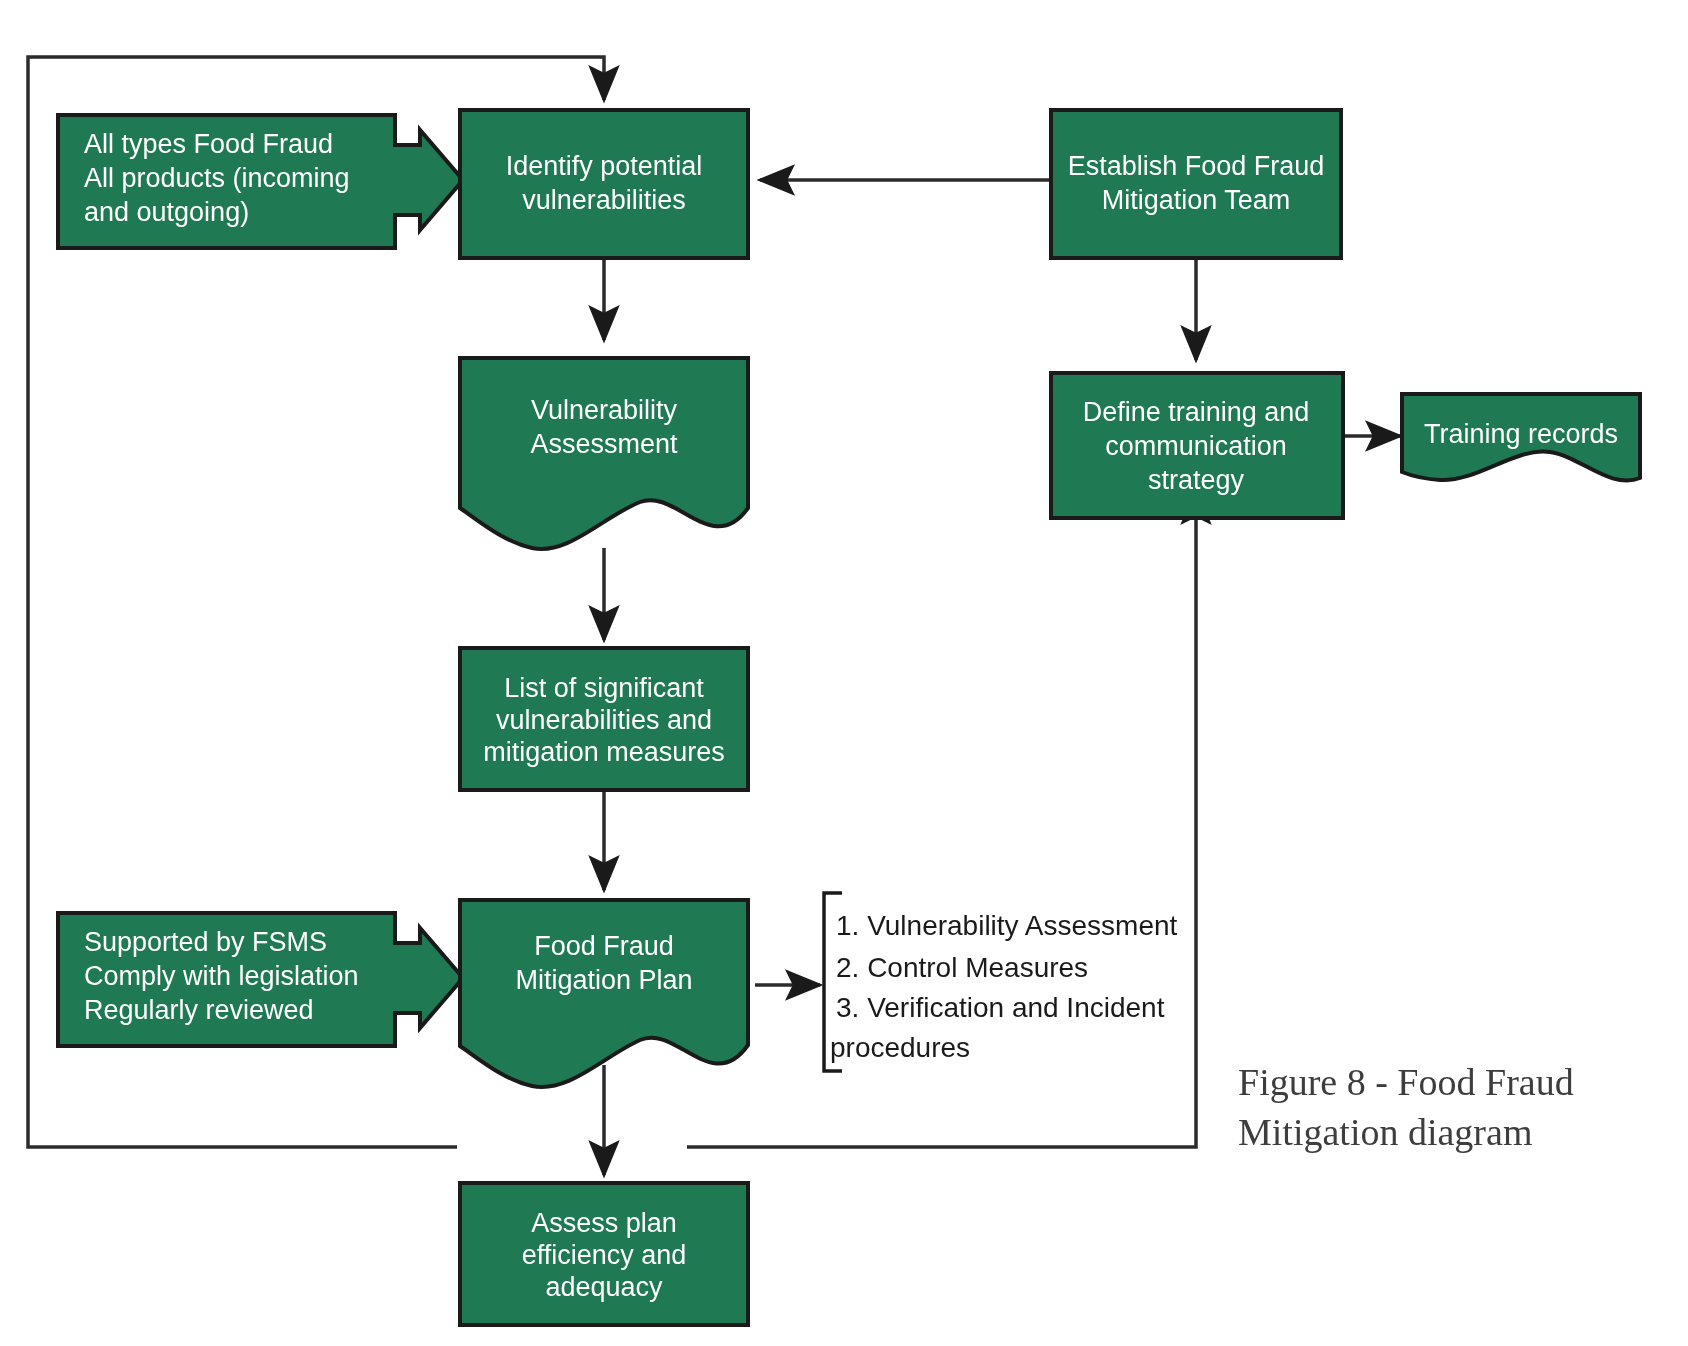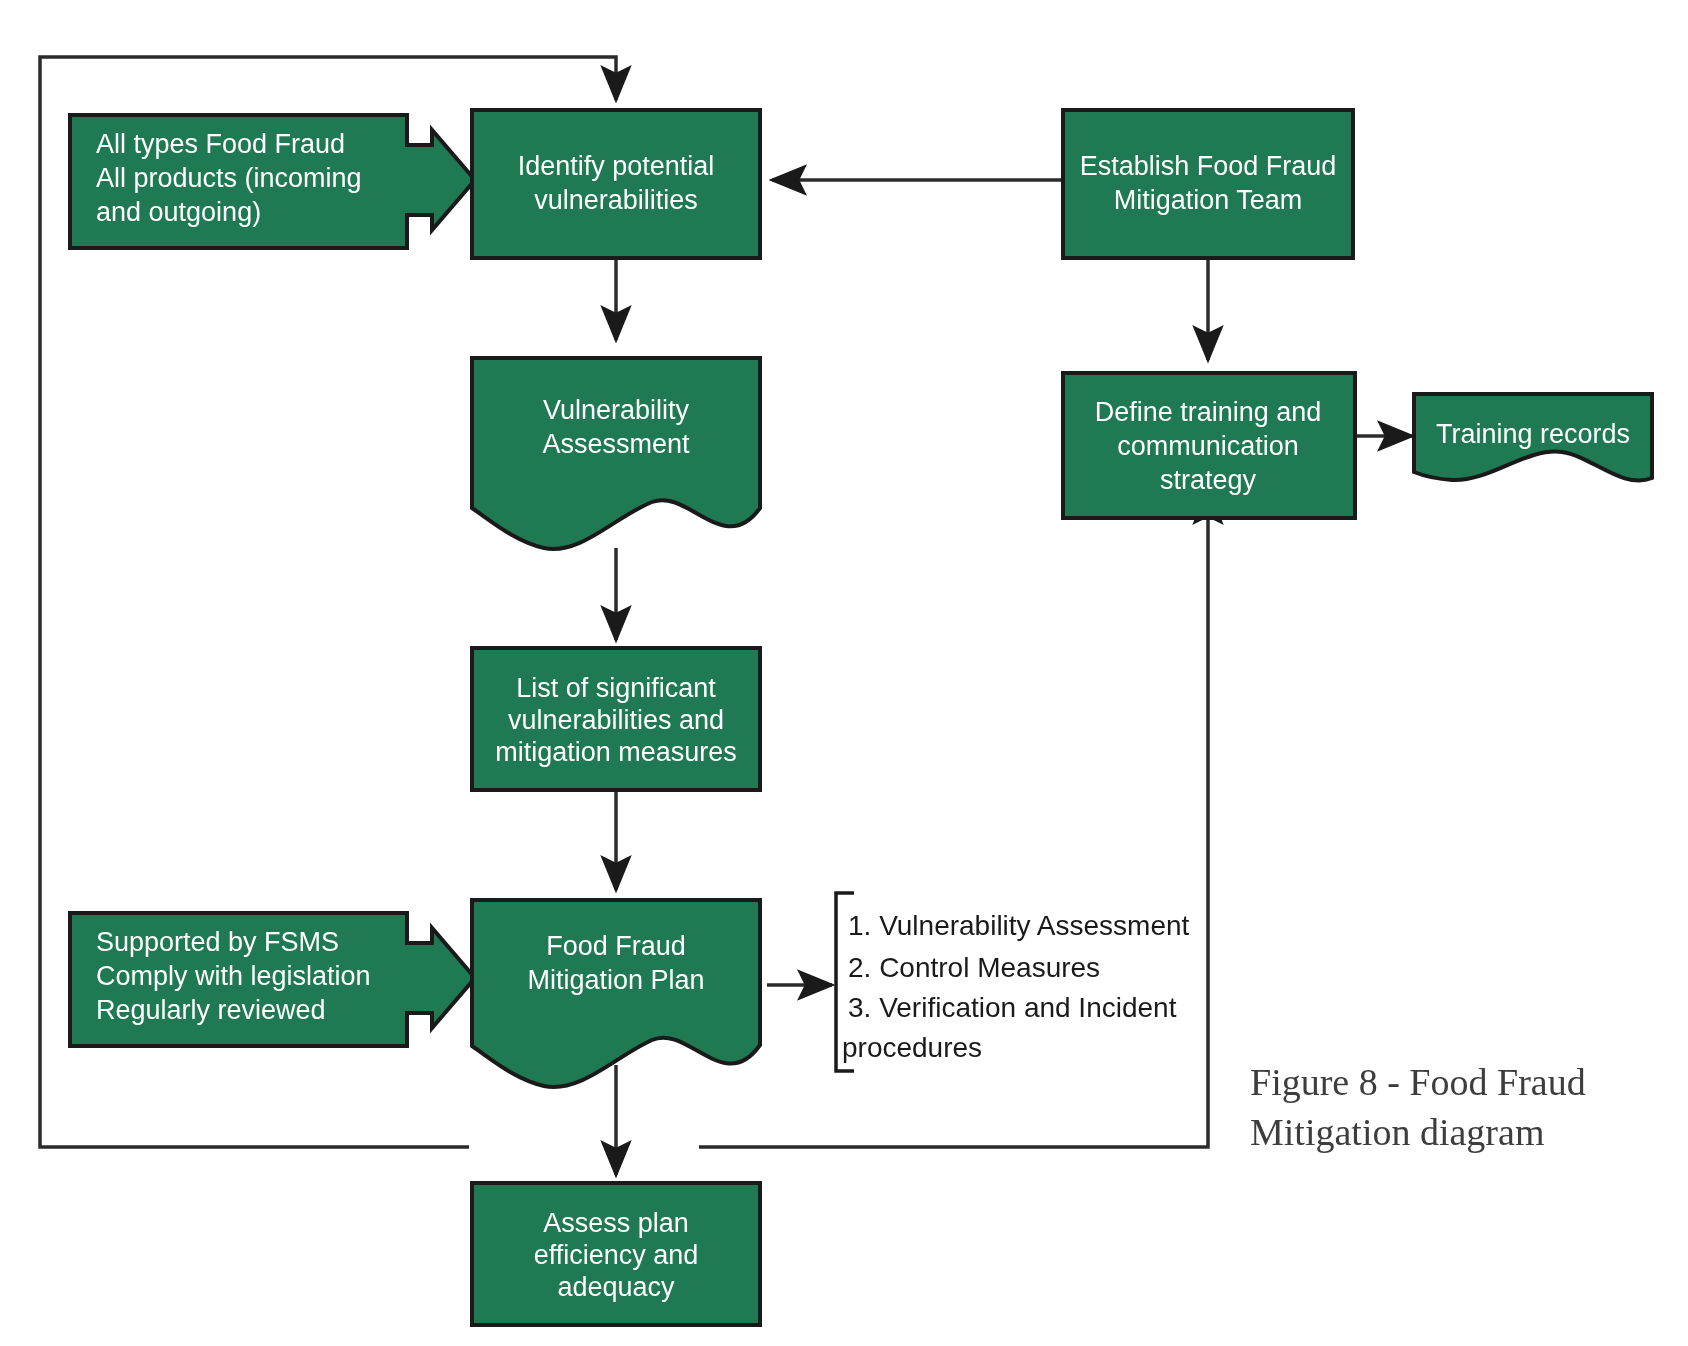--- a/index.html
+++ b/index.html
@@ -9,21 +9,21 @@
   }
   body {
     width: 1688px;
     height: 1346px;
     font-family: "Liberation Sans", sans-serif;
     position: relative;
     overflow: hidden;
   }
   #diagram-root {
     position: absolute;
-    left: 12px;
+    left: 0;
     top: 0;
     width: 1528px;
     height: 1346px;
   }
   svg { display: block; }
 
   .node-shape {
     fill: #1f7a54;
     stroke: #1a1a1a;
     stroke-width: 4;

